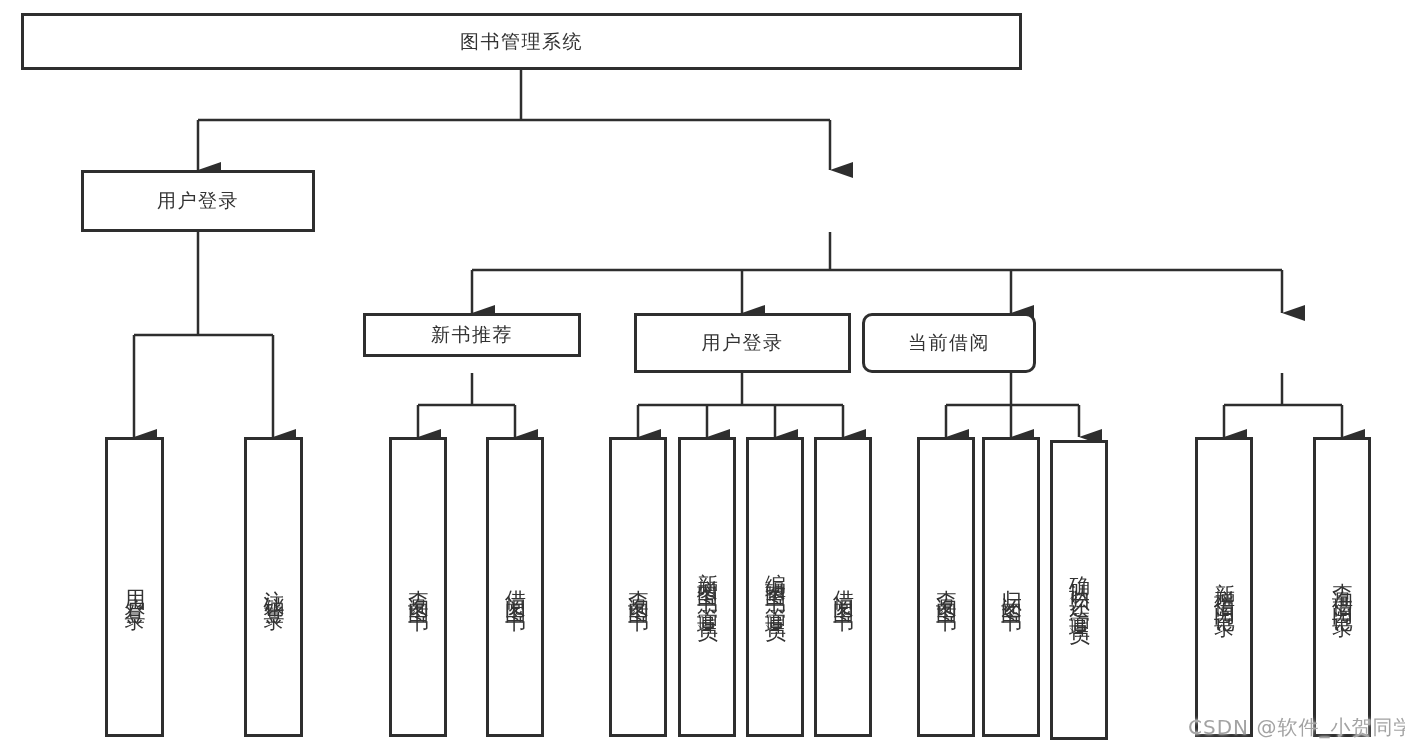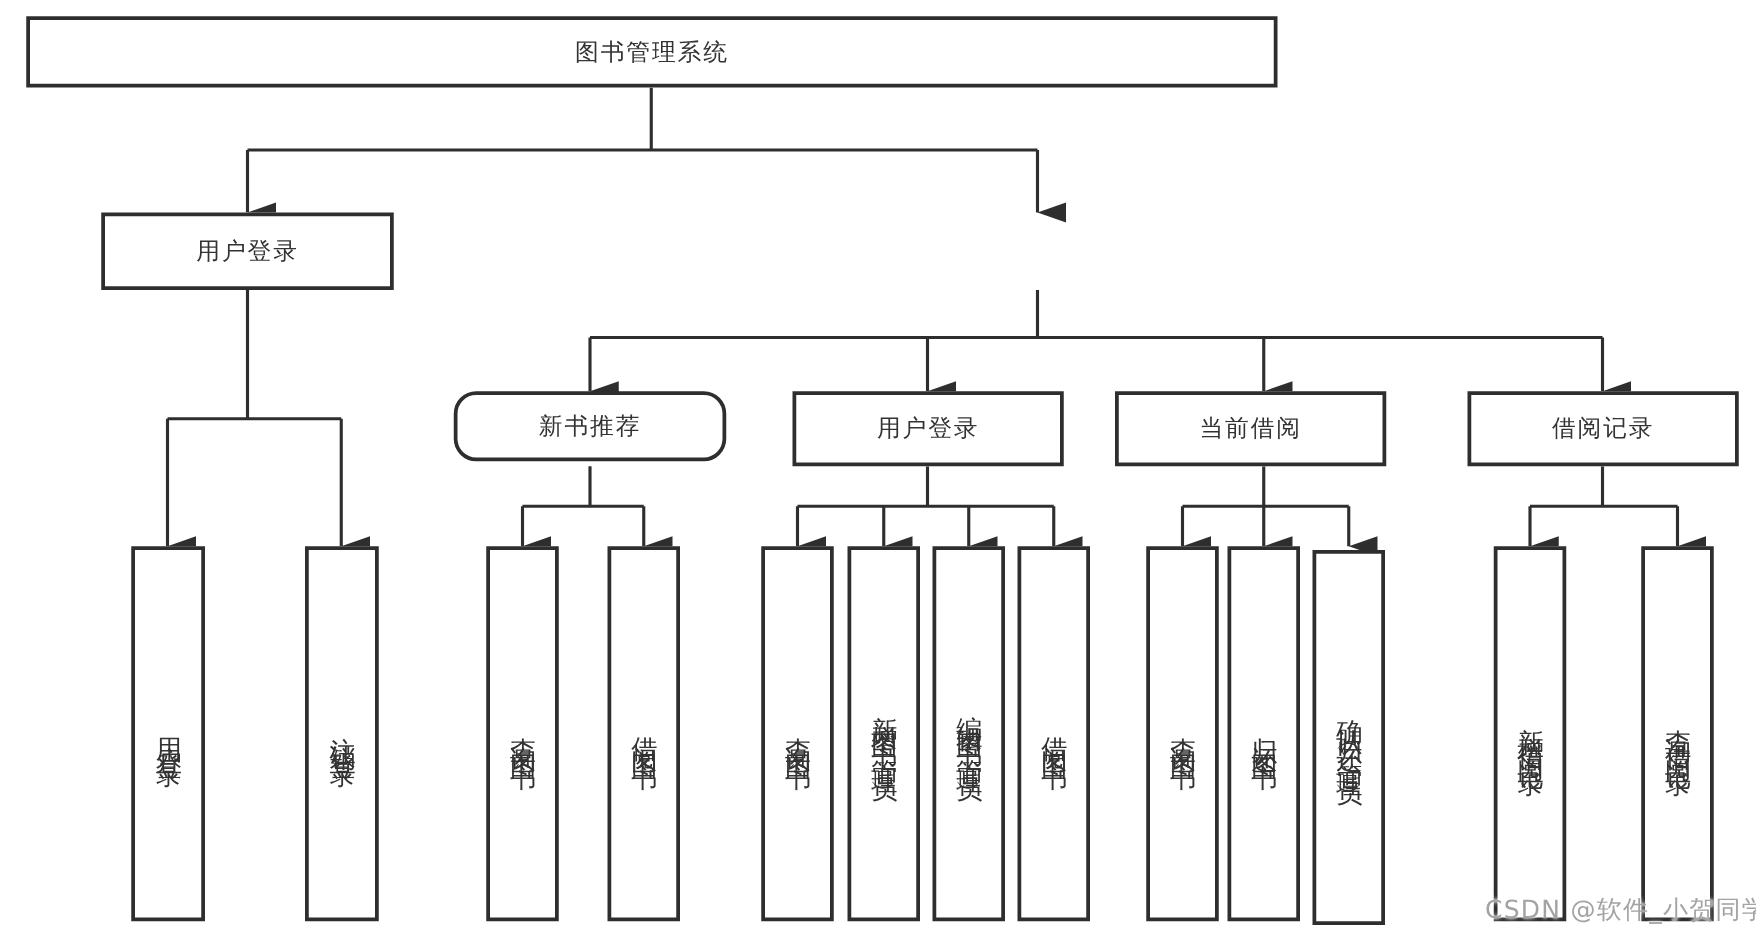--- a/index.html
+++ b/index.html
@@ -96,24 +96,23 @@
       <path d="M1224,405 H1342"></path>
       <line x1="1224" y1="405" x2="1224" y2="437" marker-end="url(#ah)"></line>
       <line x1="1342" y1="405" x2="1342" y2="437" marker-end="url(#ah)"></line>
     </g>
   </svg>
 
   <div class="box h" style="left:21px;top:13px;width:1001px;height:57px;">图书管理系统</div>
 
   <div class="box h" style="left:81px;top:170px;width:234px;height:62px;">用户登录</div>
 
-  <div class="box h" style="left:363px;top:313px;width:218px;height:56px;border-radius:18px;">新书推荐</div>
+  <div class="box h" style="left:363px;top:313px;width:218px;height:44px;">新书推荐</div>
   <div class="box h" style="left:634px;top:313px;width:217px;height:60px;">用户登录</div>
-  <div class="box h" style="left:892px;top:313px;width:217px;height:60px;">当前借阅</div>
-  <div class="box h" style="left:1174px;top:313px;width:217px;height:60px;">借阅记录</div>
+  <div class="box h" style="left:862px;top:313px;width:174px;height:60px;border-radius:10px;">当前借阅</div>
 
   <div class="box v" style="left:105px;top:437px;width:59px;height:300px;">用户登录</div>
   <div class="box v" style="left:244px;top:437px;width:59px;height:300px;">注销登录</div>
 
   <div class="box v" style="left:389px;top:437px;width:58px;height:300px;">查询图书</div>
   <div class="box v" style="left:486px;top:437px;width:58px;height:300px;">借阅图书</div>
 
   <div class="box v" style="left:609px;top:437px;width:58px;height:300px;">查询图书</div>
   <div class="box v" style="left:678px;top:437px;width:58px;height:300px;">新增图书（管理员）</div>
   <div class="box v" style="left:746px;top:437px;width:58px;height:300px;">编辑图书（管理员）</div>

